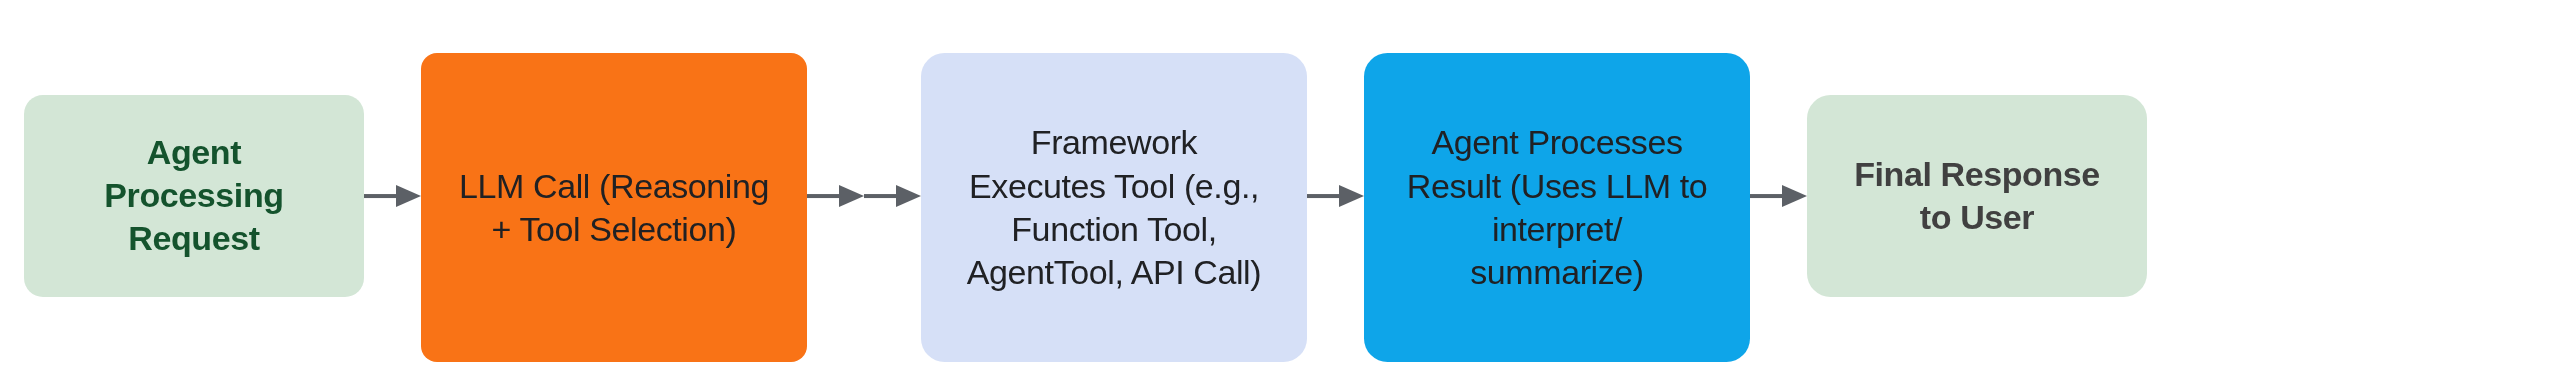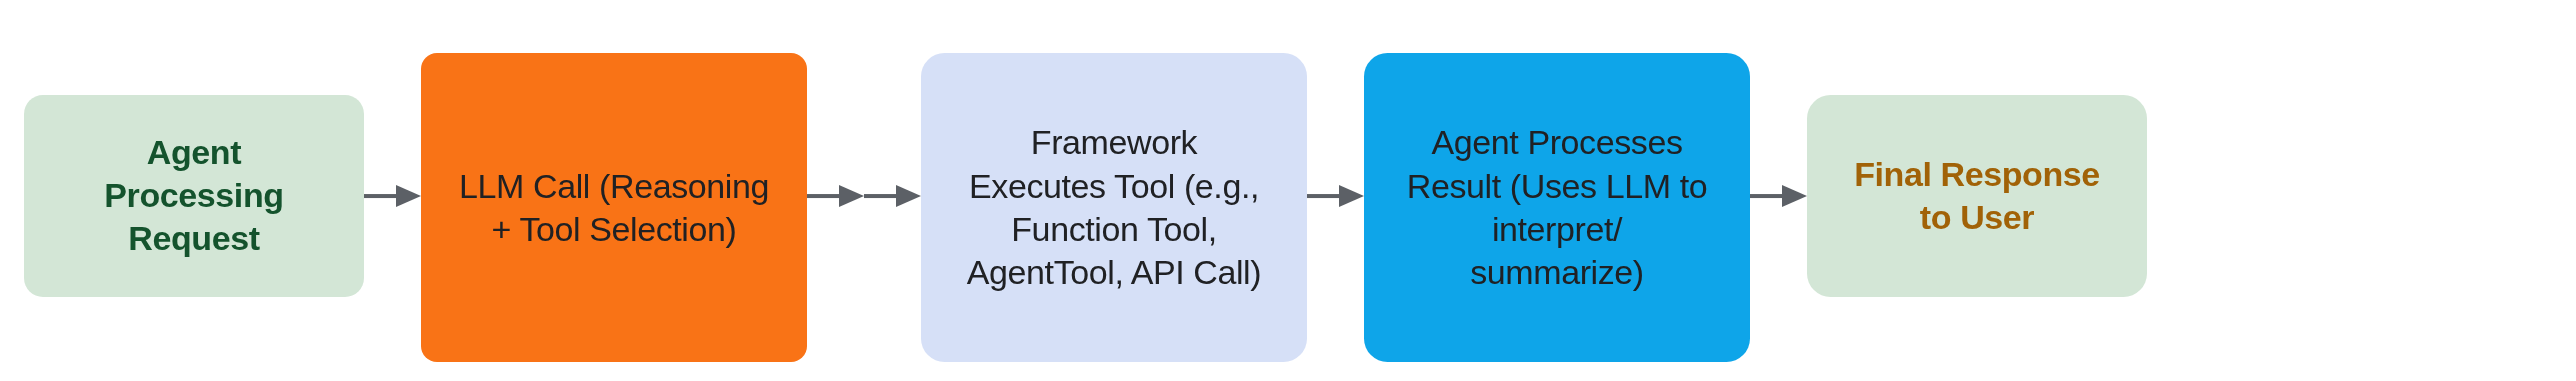--- a/index.html
+++ b/index.html
@@ -105,17 +105,17 @@
         <span class="head" style="border-left-color: rgb(92, 96, 102);"></span>
       </div>
       <div class="node process" style="background: #0ea5e9; color: rgb(32, 33, 36);">Agent Processes
 Result (Uses LLM to
 interpret/
 summarize)</div>
       <div class="arrow">
         <span class="shaft" style="background: rgb(92, 96, 102);"></span>
         <span class="head" style="border-left-color: rgb(92, 96, 102);"></span>
       </div>
-      <div class="node terminal" style="background: rgb(211, 230, 214); color: #a16207;">Final Response
+      <div class="node terminal" style="background: rgb(211, 230, 214); color: #404040;">Final Response
 to User</div>
     </div>
 </div>
 
 
 </body></html>

